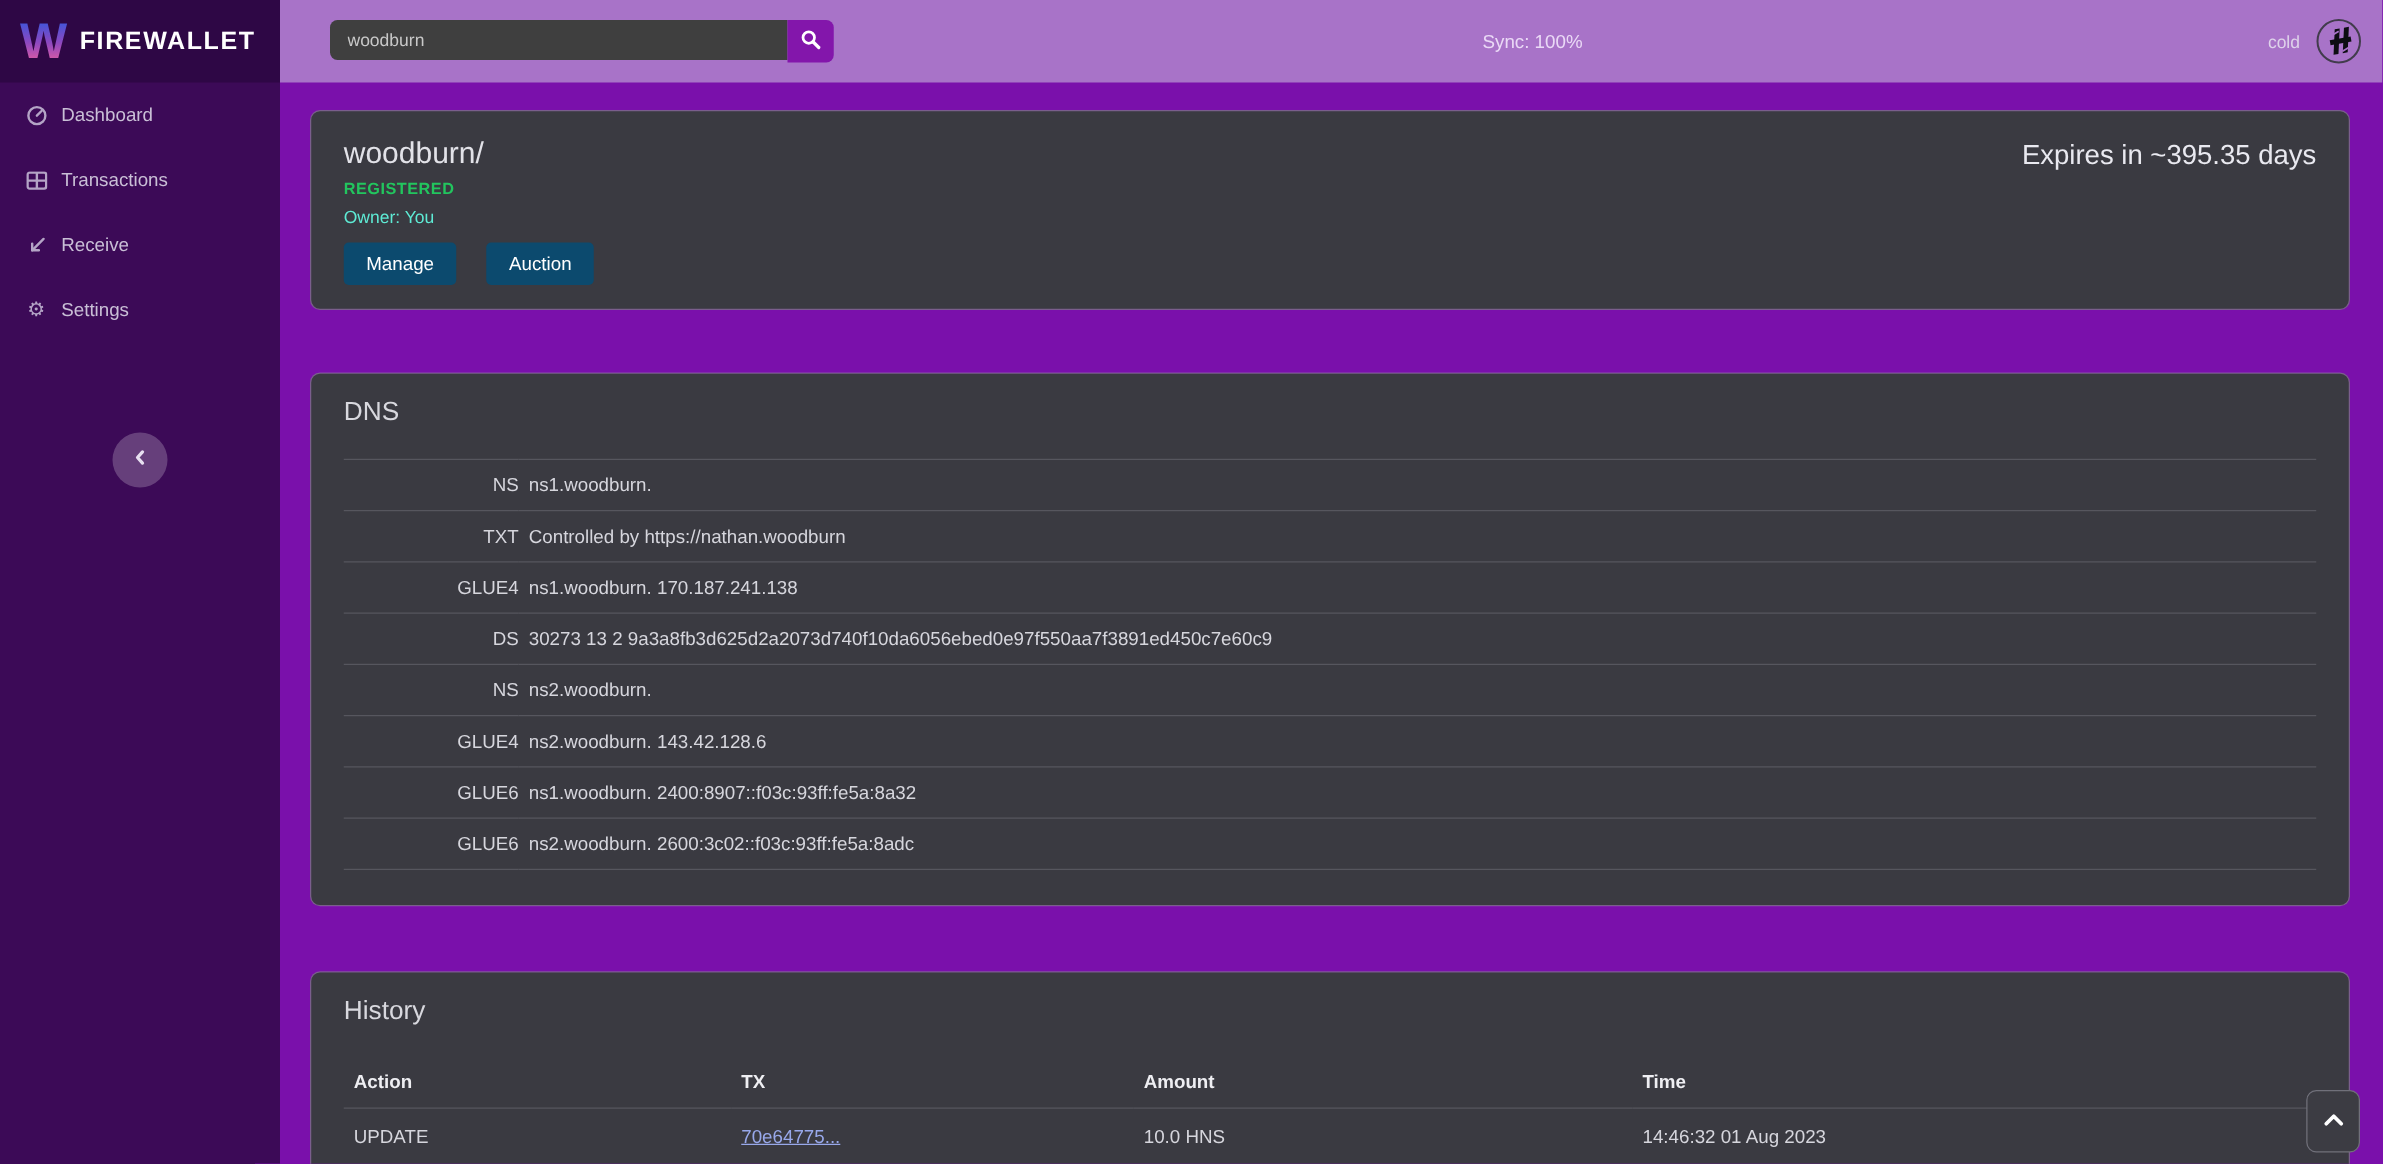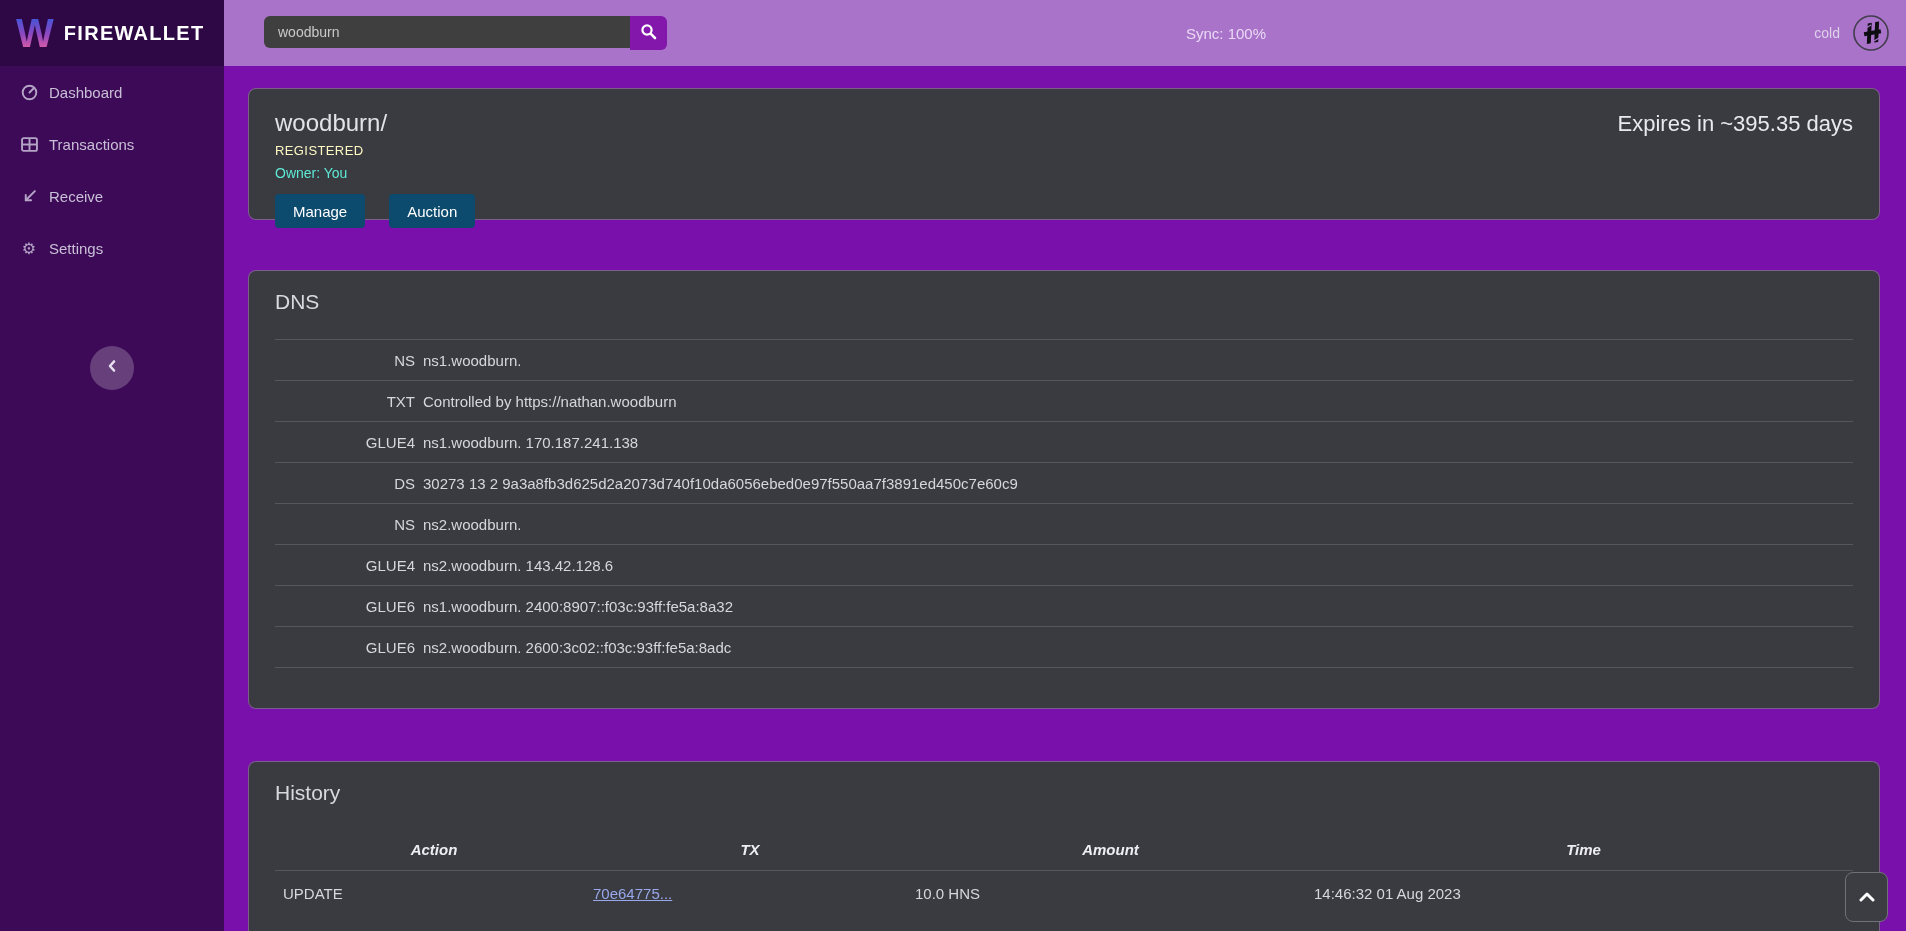--- a/index.html
+++ b/index.html
@@ -32,39 +32,39 @@
           color:#ead9f6; font-size:15px; }
   .wallet { position:absolute; right:16px; top:0; height:66px; display:flex; align-items:center; gap:12px; }
   .wallet-name { color:#ded2ea; font-size:14px; }
   .hns-logo { width:38px; height:38px; cursor:pointer; }
 
   
   .content { position:absolute; left:224px; top:66px; width:1682px; height:865px;
              padding:22px 26px 0 24px; overflow:hidden; }
   .card { background:#3a3a41; border:1px solid rgba(186,130,215,0.5); border-radius:8px; }
 
-  .card-domain { height:132px; padding:13px 26px; position:relative; margin-bottom:50px; }
+  .card-domain { height:160px; padding:13px 26px; position:relative; margin-bottom:50px; }
   .domain-title { color:#e2e2e8; font-size:24px; font-weight:normal; margin-top:7px; }
-  .domain-status { color:#fef9c3; font-size:13px; letter-spacing:0.4px; margin-top:6px; }
+  .domain-status { color:#22c55e; font-size:13px; letter-spacing:0.4px; margin-top:6px;font-weight:bold; }
   .domain-owner { color:#5eead4; font-size:14px; margin-top:7px; }
   .domain-buttons { margin-top:13px; display:flex; gap:24px; }
   .btn { background:#0c4a6e; color:#ffffff; border:none; border-radius:4px; padding:0 18px; height:34px;
          font-size:15px; font-family:"Liberation Sans", sans-serif; cursor:pointer; }
   .domain-expires { position:absolute; top:22px; right:26px; color:#e9e9f0; font-size:22px; }
 
-  .card-dns { padding:16px 26px 40px; margin-bottom:52px; }
+  .card-dns { padding:16px 26px 28px; margin-bottom:52px; }
   .panel-title { color:#d8d8de; font-size:21px; font-weight:normal; line-height:30px; margin-bottom:22px; }
   table { width:100%; border-collapse:collapse; }
   .dns-table td { border-top:1px solid #56565e; height:41px; font-size:15px; color:#d6d6dd; padding-left:8px; }
   .dns-table tr:last-child td { border-bottom:1px solid #56565e; }
   .dns-table td.rec-type { width:140px;text-align:right; }
 
   .card-history { padding:16px 26px; height:330px; }
   .hist-table { margin-top:8px; }
-  .hist-table th { text-align:center; color:#eeeef2; font-size:15px; font-weight:bold; height:40px; padding-left:8px;font-style:italic; }
+  .hist-table th { text-align:left; color:#eeeef2; font-size:15px; font-weight:bold; height:40px; padding-left:8px; }
   .hist-table td { border-top:1px solid #56565e; height:47px; font-size:15px; color:#d6d6dd; padding-left:8px; }
   .col-action { width:310px; } .col-tx { width:322px; } .col-amount { width:399px; }
   a.tx-link { color:#98a8ea; text-decoration:underline; cursor:pointer; }
 
   .scroll-top { position:absolute; right:18px; bottom:9px; width:43px; height:50px; background:#3c3c43;
                 border:1px solid #70707a; border-radius:8px; display:flex; align-items:center;
                 justify-content:center; z-index:10; cursor:pointer; }
 </style>
 </head>
 <body>

